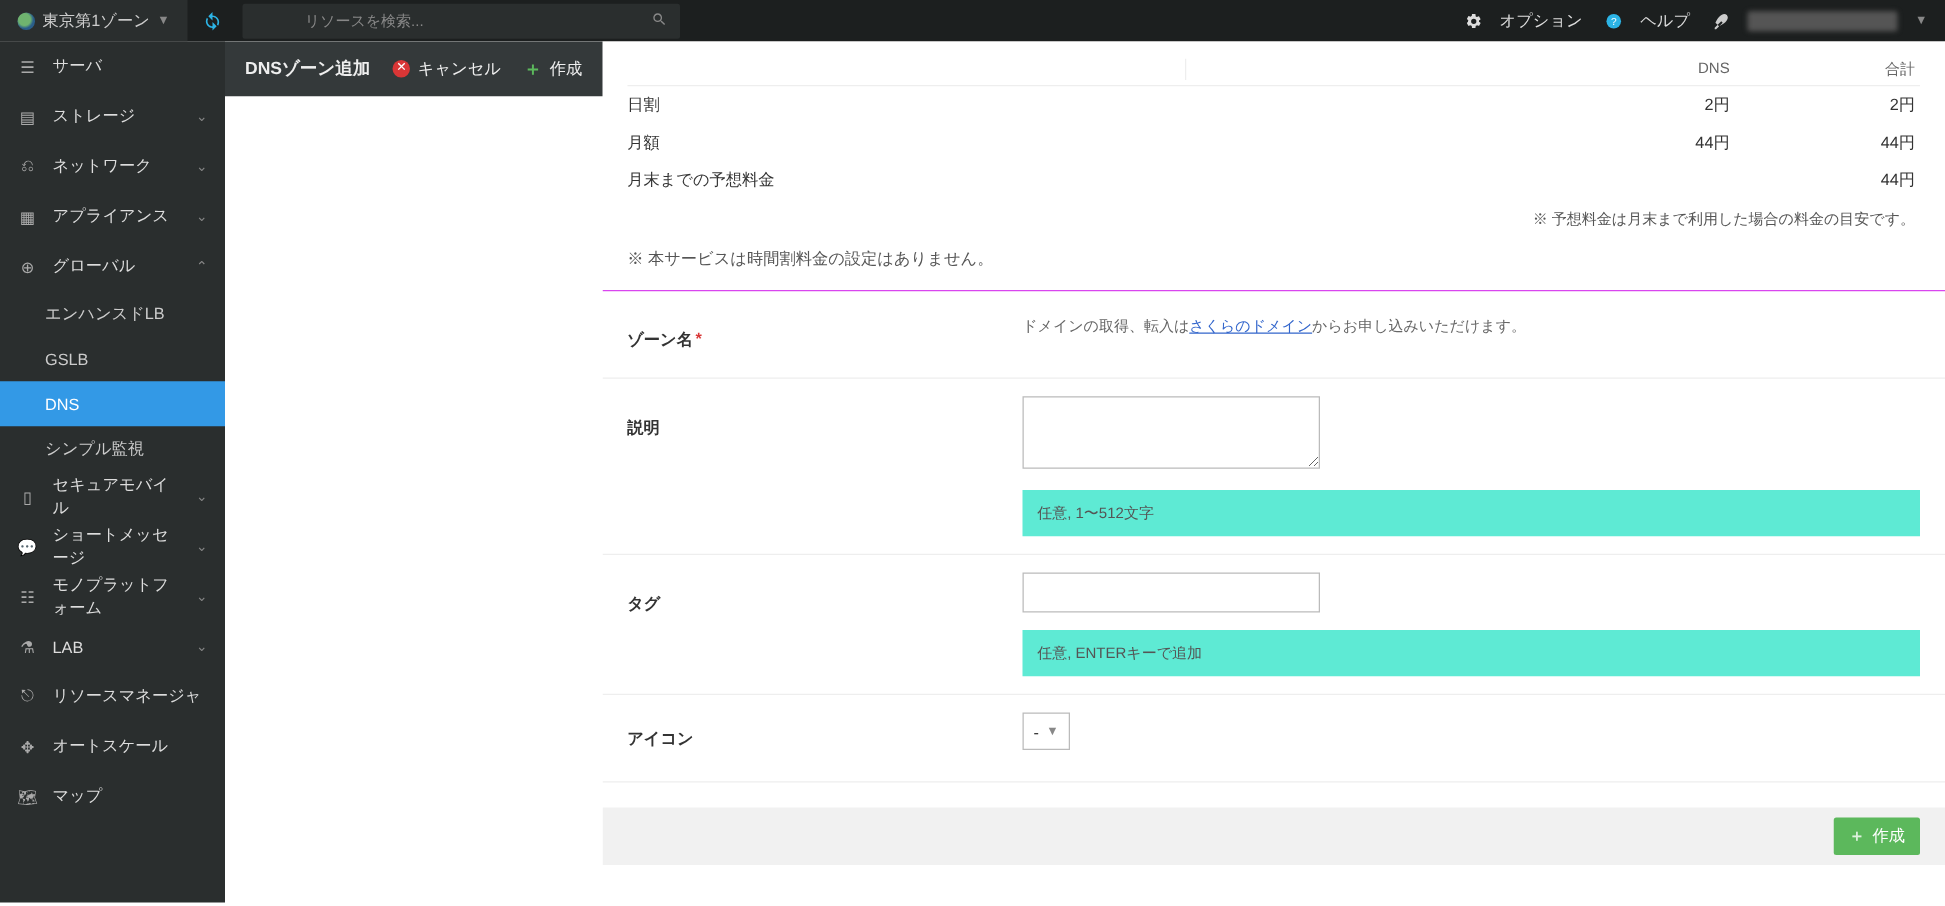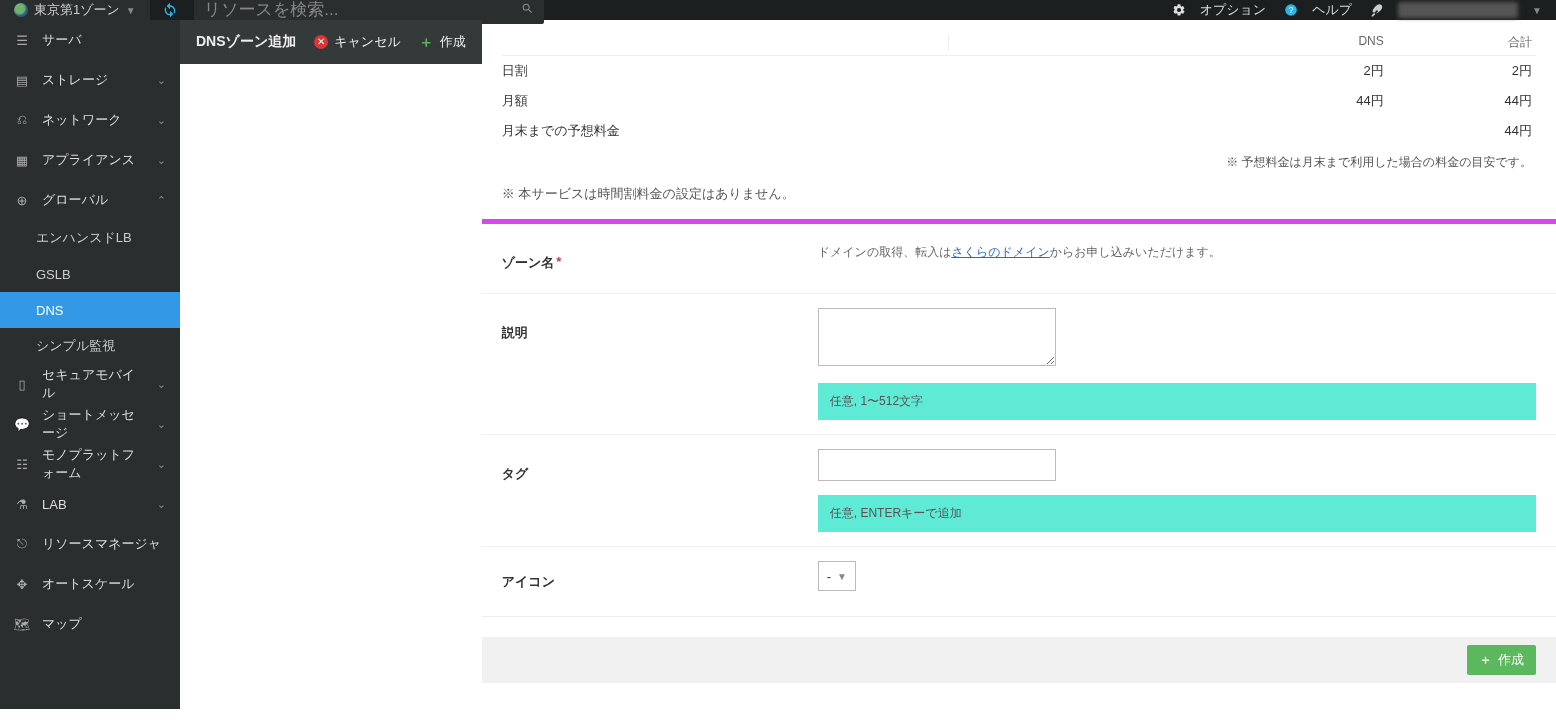--- a/index.html
+++ b/index.html
@@ -8,21 +8,21 @@
     font-size: 13px;
     color: #333;
     background: #fff;
     width: 1556px;
     height: 725px;
     overflow: hidden;
   }
 
   
   .topbar {
-    height: 20px;
+    height: 33px;
     background: #1c1f1f;
     display: flex;
     align-items: center;
     color: #ccc;
     font-size: 13px;
   }
   .topbar-left {
     display: flex;
     align-items: center;
     height: 100%;
@@ -54,22 +54,23 @@
     display: flex;
     align-items: center;
     padding: 0 10px;
     margin-left: 4px;
   }
   .search-wrap input {
     background: transparent;
     border: none;
     outline: none;
     color: #ef4444;
-    font-size: 17px;
+    font-size: 12px;
     flex: 1;
+    margin-left: 40px;
   }
   .search-wrap input::placeholder { color: #888; }
   .search-wrap .mag { color: #888; }
   .topbar-spacer { flex: 1; }
   .topbar-right {
     display: flex;
     align-items: center;
     gap: 18px;
     padding-right: 14px;
     height: 100%;
@@ -188,21 +189,21 @@
     padding: 8px 4px 14px 0;
   }
   .price-note-l {
     color: #555;
     font-size: 13px;
     padding: 0 0 8px 0;
   }
 
   
   .form {
-    border-top: 5px solid #d946ef;
+    border-top: 1px solid #d946ef;
   }
   .form-row {
     display: flex;
     border-bottom: 1px solid #eee;
     min-height: 70px;
   }
   .form-label {
     flex: 0 0 336px;
     padding: 30px 20px 10px 20px;
     font-weight: bold;

